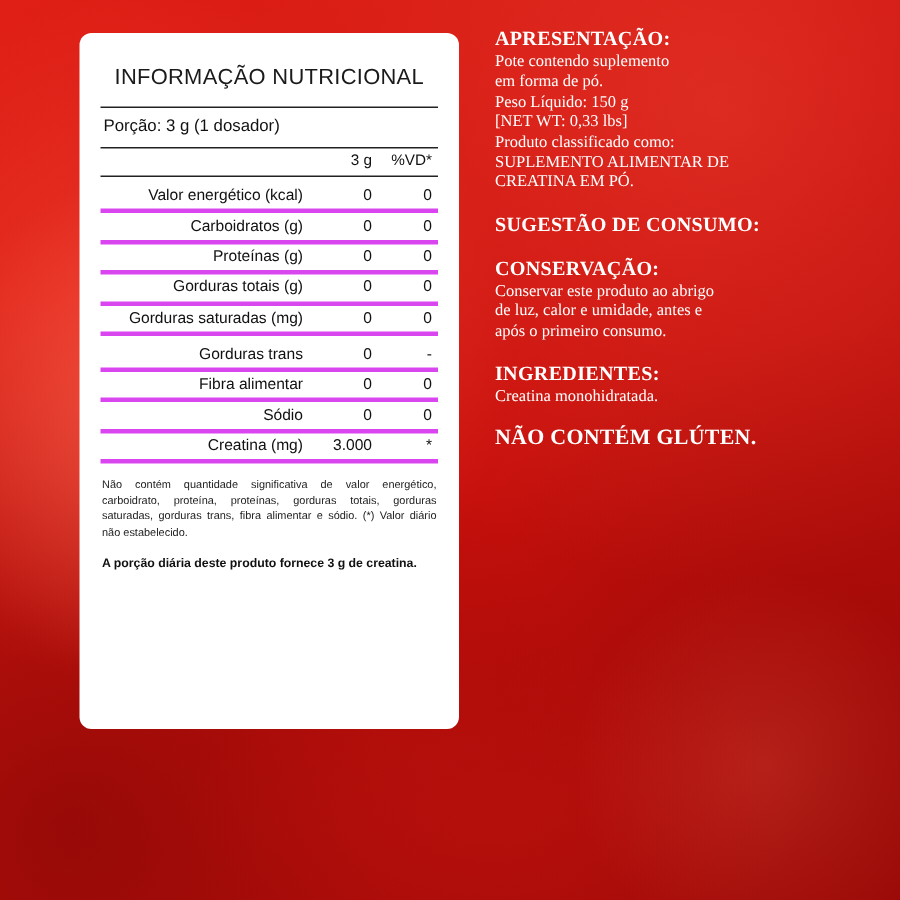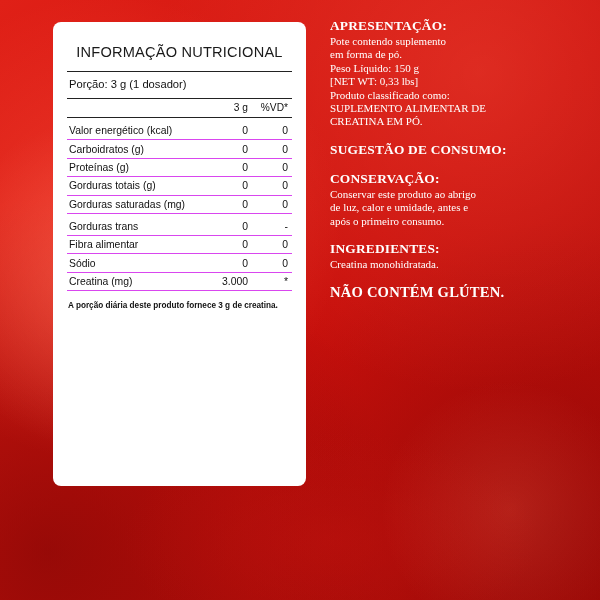--- a/index.html
+++ b/index.html
@@ -93,21 +93,22 @@
   table.nf td.v1, table.nf th.v1 {
     text-align: right;
     width: 46px;
   }
   table.nf td.v2, table.nf th.v2 {
     text-align: right;
     width: 40px;
     padding-right: 4px;
   }
   table.nf tr.with-line td {
-    border-bottom: 1px solid #d946ef;
+    border-bottom: 3px solid #d946ef;
+    text-align: right;
   }
   table.nf tr.head-line th {
     border-bottom: 1px solid #222;
   }
   table.nf tr.gap td {
     padding-top: 7px;
   }
   .foot-note {
     font-size: 7.3px;
     line-height: 1.45;
@@ -220,20 +221,21 @@
           <td class="v2">0</td>
         </tr>
         <tr class="with-line">
           <td class="name">Creatina (mg)</td>
           <td class="v1">3.000</td>
           <td class="v2">*</td>
         </tr>
       </tbody>
     </table>
 
+    <div class="foot-note">Não contém quantidade significativa de valor energético, carboidrato, proteína, proteínas, gorduras totais, gorduras saturadas, gorduras trans, fibra alimentar e sódio. (*) Valor diário não estabelecido.</div>
     <div class="foot-bold">A porção diária deste produto fornece 3 g de creatina.</div>
   </div>
 
   <div class="info">
 
     <div class="info-block">
       <div class="info-head">APRESENTAÇÃO:</div>
       <div class="info-body">
         <span class="line">Pote contendo suplemento</span>
         <span class="line">em forma de pó.</span>

